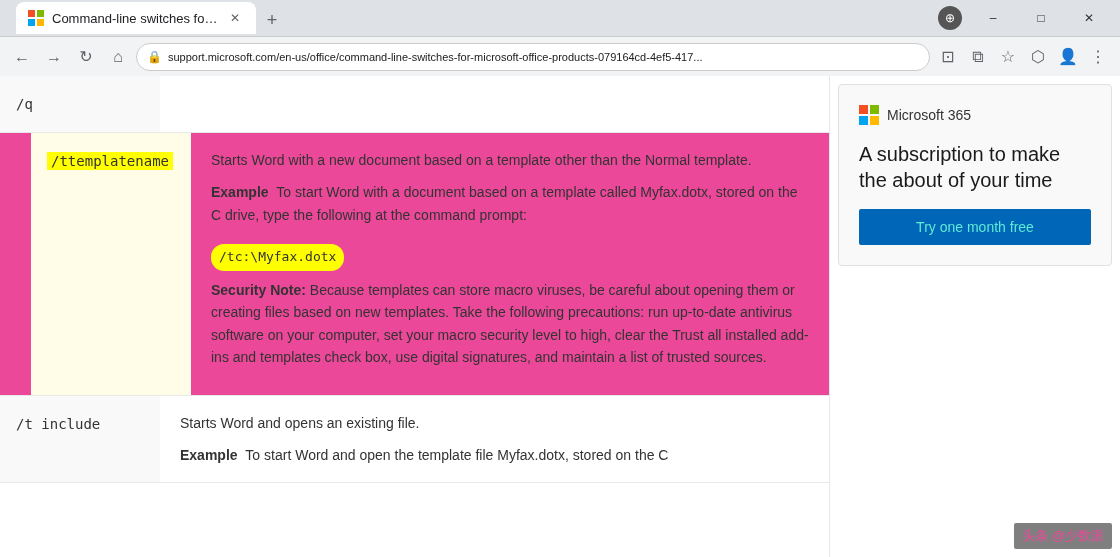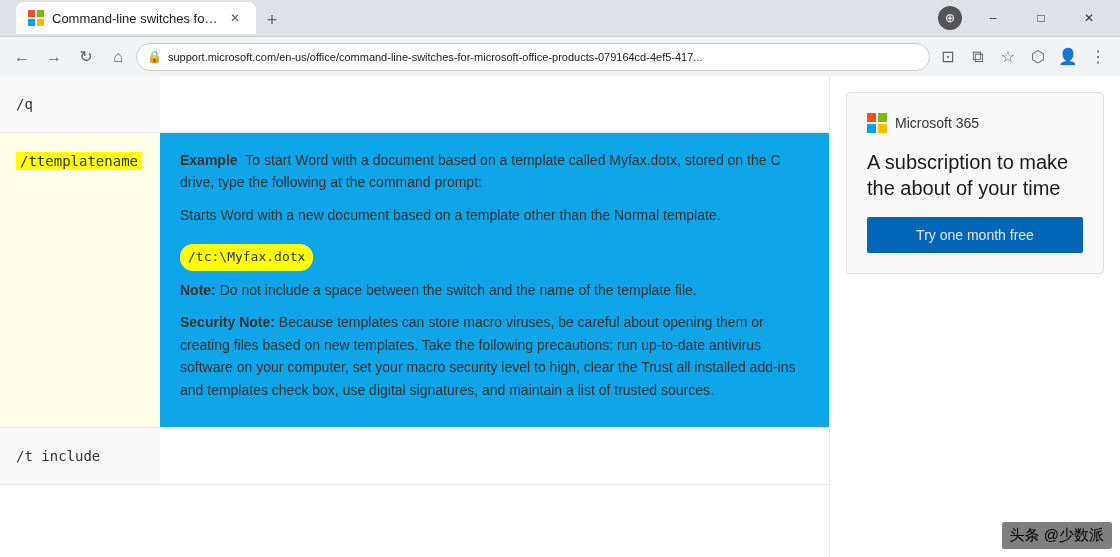--- a/index.html
+++ b/index.html
@@ -187,21 +187,21 @@
       font-size: 14px;
       color: #333;
     }
     .bold { font-weight: bold; }
     .desc-para { margin-bottom: 10px; }
 
     
     .sidebar {
       width: 290px;
       min-width: 290px;
-      padding: 16px;
+      padding: 8px;
       background: #fff;
     }
     .ms365-card {
       background: #f9f9f9;
       border: 1px solid #e0e0e0;
       border-radius: 4px;
       padding: 20px;
       display: flex;
       flex-direction: column;
       gap: 16px;
@@ -228,37 +228,37 @@
       font-weight: 500;
     }
     .ms365-tagline {
       font-size: 20px;
       font-weight: 400;
       color: #1a1a1a;
       line-height: 1.3;
     }
     .try-btn {
       background: #0067b8;
-      color: #e5e5e5;
+      color: #5eead4;
       border: none;
       border-radius: 2px;
       padding: 10px 16px;
       font-size: 14px;
       cursor: pointer;
       text-align: center;
     }
 
     
     .watermark {
       position: fixed;
       bottom: 8px;
       right: 8px;
       background: rgba(0,0,0,0.5);
-      color: #000000;
-      font-size: 15px;
+      color: #ec4899;
+      font-size: 13px;
       padding: 4px 8px;
       border-radius: 2px;
       text-align: center;
     }
   </style>
 </head>
 <body>
 
 <div class="browser-chrome">
 
@@ -311,46 +311,47 @@
   <div class="page-wrapper">
 
     <div class="main-content">
 
       <div class="content-row">
         <div class="switch-cell">
           <span class="switch-text">/q</span>
         </div>
       </div>
 
-      <div class="content-row" style="background:#0ea5e9;">
+      <div class="content-row" style="background:#ec4899;padding-left:31px;">
         <div class="switch-cell" style="background:#fffde7;">
           <span class="highlight-yellow switch-text">/ttemplatename</span>
         </div>
         <div class="desc-cell">
+          <p class="desc-para">Starts Word with a new document based on a template other than the Normal template.</p>
           <p class="desc-para">
             <span class="bold">Example</span>&nbsp;&nbsp;To start Word with a document based on a template called Myfax.dotx, stored on the C drive, type the following at the command prompt:
           </p>
-          <p class="desc-para">Starts Word with a new document based on a template other than the Normal template.</p>
           <div>
             <span class="code-block">/tc:\Myfax.dotx</span>
           </div>
           <p class="desc-para">
-            <span class="bold">Note:</span> Do not include a space between the switch and the name of the template file.
-          </p>
-          <p class="desc-para">
             <span class="bold">Security Note:</span> Because templates can store macro viruses, be careful about opening them or creating files based on new templates. Take the following precautions: run up-to-date antivirus software on your computer, set your macro security level to high, clear the Trust all installed add-ins and templates check box, use digital signatures, and maintain a list of trusted sources.
           </p>
         </div>
       </div>
 
       <div class="content-row">
         <div class="switch-cell">
           <span class="switch-text">/t include</span>
         </div>
         <div class="desc-cell">
+          <p class="desc-para">Starts Word and opens an existing file.</p>
+          <p>
+            <span class="bold">Example</span>&nbsp;&nbsp;To start Word and open the template file Myfax.dotx, stored on the C
+          </p>
         </div>
       </div>
 
     </div>
 
     <div class="sidebar">
       <div class="ms365-card">
 
         <div class="ms365-logo">
           <div class="ms365-logo-grid">

